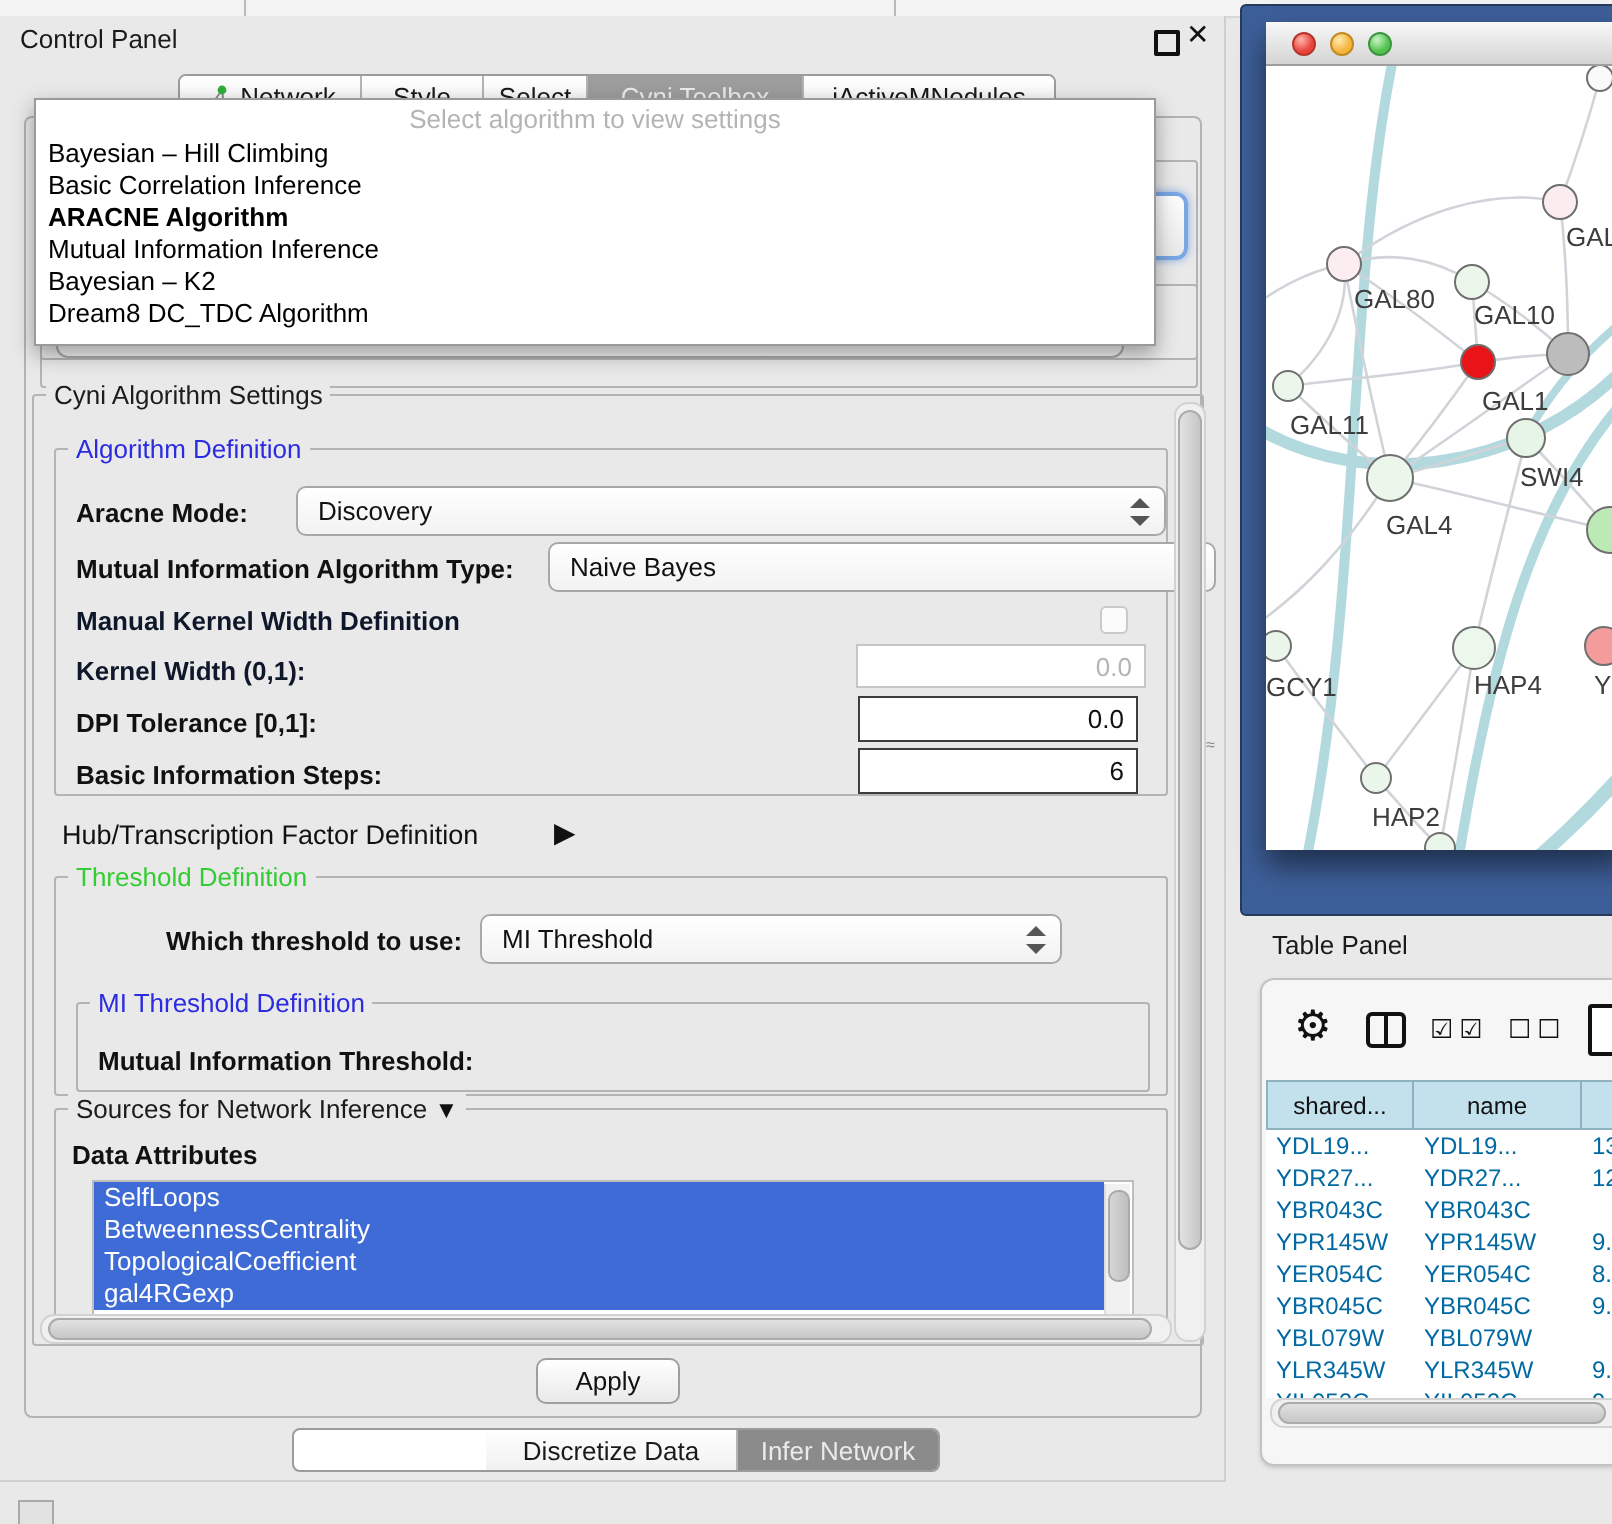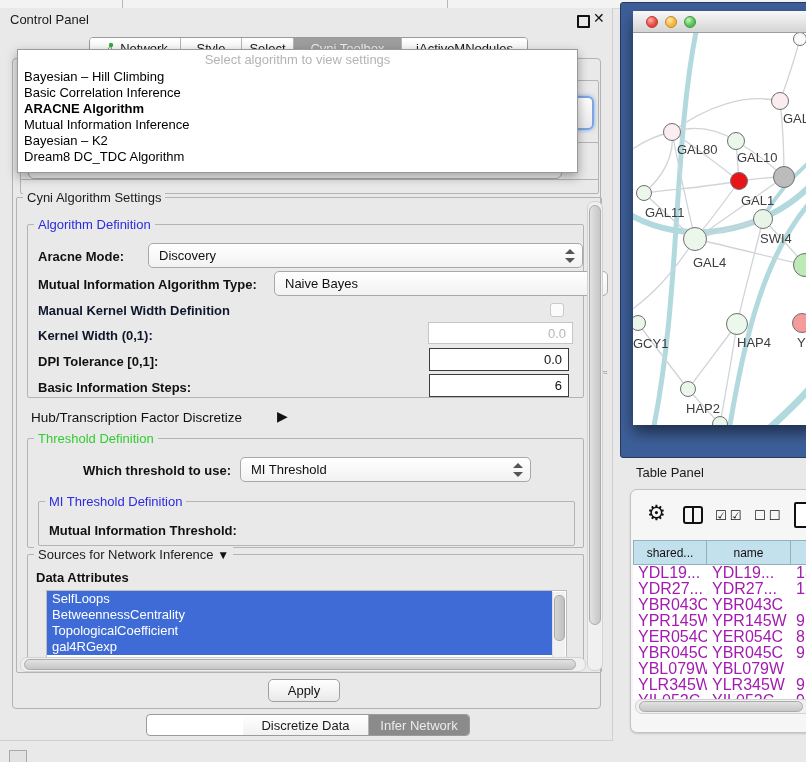--- a/index.html
+++ b/index.html
@@ -78,21 +78,21 @@
   .gear{position:absolute;left:16px;top:11px;font-size:21px;color:#111;font-family:"DejaVu Sans",sans-serif;}
   .colicon{position:absolute;left:52px;top:16px;width:20px;height:18px;border:2px solid #111;border-radius:3px;box-sizing:border-box;}
   .colicon:before{content:"";position:absolute;left:7px;top:0;width:2px;height:14px;background:#111;}
   .checks{position:absolute;font-size:13px;color:#111;letter-spacing:3px;font-family:"DejaVu Sans",sans-serif;}
   .docicon{position:absolute;left:163px;top:12px;width:15px;height:22px;border:2px solid #111;border-radius:2px;background:#fff;}
   .thead{position:absolute;left:2px;top:50px;height:25px;display:flex;}
   .th{background:#c2e1ed;border:1px solid #8fb2c0;border-left:none;font-size:12px;color:#111;display:flex;align-items:center;justify-content:center;box-sizing:border-box;}
   .th:first-child{border-left:1px solid #8fb2c0;}
   .tbody{position:absolute;left:2px;top:75px;width:198px;height:134px;background:#fff;overflow:hidden;}
   .trow{display:flex;height:16px;}
-  .td{font-size:16px;color:#a21caf;line-height:16px;padding-left:5px;box-sizing:border-box;white-space:nowrap;overflow:hidden;}
+  .td{font-size:12px;color:#0369a1;line-height:16px;padding-left:5px;box-sizing:border-box;white-space:nowrap;overflow:hidden;}
 </style>
 </head>
 <body>
 
 <div class="screen">
 
   <div class="abs topstrip"></div>
   <div class="abs tick" style="left:122px;"></div>
   <div class="abs tick" style="left:447px;"></div>
 
@@ -155,21 +155,21 @@
         <span class="lbl dis" style="left:10px;top:78px;">Manual Kernel Width Definition</span>
         <span class="cb" style="left:522px;top:78px;"></span>
         <span class="lbl dis" style="left:10px;top:103px;">Kernel Width (0,1):</span>
         <div class="tf dis" style="left:400px;top:97px;width:145px;height:22px;">0.0</div>
         <span class="lbl" style="left:10px;top:129px;">DPI Tolerance [0,1]:</span>
         <div class="tf dark" style="left:401px;top:123px;width:140px;height:23px;">0.0</div>
         <span class="lbl" style="left:10px;top:155px;">Basic Information Steps:</span>
         <div class="tf dark" style="left:401px;top:149px;width:140px;height:23px;">6</div>
       </div>
 
-      <span class="lbl" style="left:14px;top:212px;font-weight:normal;font-size:13.5px;">Hub/Transcription Factor Discretize</span>
+      <span class="lbl" style="left:14px;top:212px;font-weight:normal;font-size:13.5px;">Hub/Transcription Factor Definition</span>
       <span class="abs arrow" style="left:260px;top:210px;font-size:14px;">▶</span>
 
       <div class="gb" style="left:10px;top:240px;width:557px;height:110px;">
         <span class="gt green">Threshold Definition</span>
         <span class="lbl" style="left:55px;top:24px;">Which threshold to use:</span>
         <div class="combo" style="left:212px;top:18px;width:291px;height:25px;">
           <span>MI Threshold</span>
           <span class="spin"></span>
         </div>
         <div class="gb" style="left:10px;top:62px;width:537px;height:45px;">

